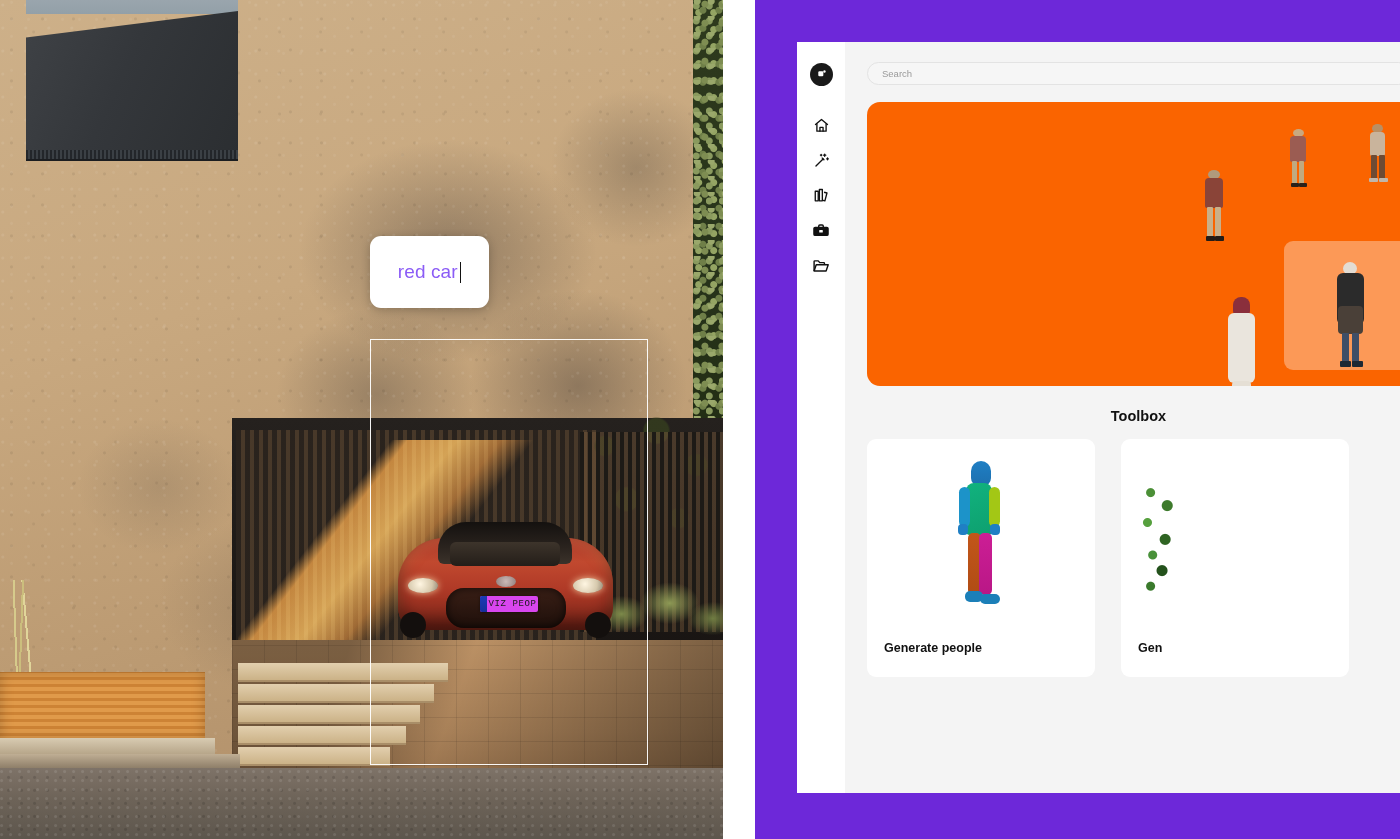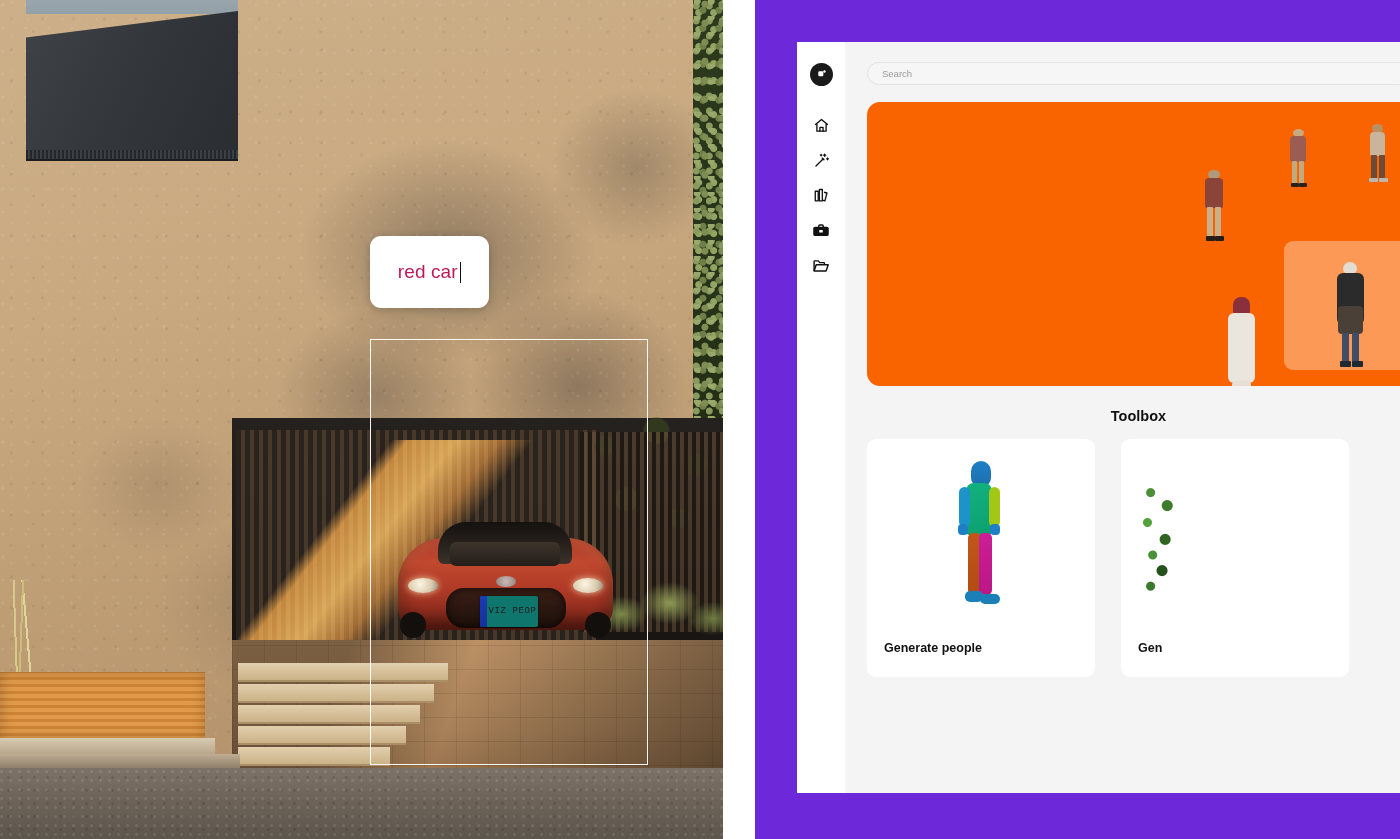--- a/index.html
+++ b/index.html
@@ -115,22 +115,22 @@
   .car-cabin {
     position: absolute; left: 52px; top: 26px; width: 110px; height: 24px;
     background: linear-gradient(#3d342b, #241e19); border-radius: 6px;
   }
   .car-grille {
     position: absolute; left: 48px; top: 72px; width: 120px; height: 40px;
     border-radius: 18px; background: linear-gradient(#3a1f16, #1d0f0a);
     box-shadow: inset 0 0 8px rgba(0,0,0,.8);
   }
   .plate {
-    position: absolute; left: 82px; top: 80px; width: 58px; height: 31px;
-    background: #0f766e; border-radius: 2px;
+    position: absolute; left: 82px; top: 80px; width: 58px; height: 16px;
+    background: #d946ef; border-radius: 2px;
     display: flex; align-items: center; overflow: hidden;
     box-shadow: 0 0 3px rgba(0,0,0,.5);
   }
   .plate-eu { width: 7px; height: 100%; background: linear-gradient(#1b3bb5, #15309a); }
   .plate-txt {
     flex: 1; text-align: center; font-family: "Liberation Mono", monospace;
     font-size: 9px; letter-spacing: .6px; color: #1a1a1a; line-height: 15px;
   }
   .headlight {
     position: absolute; top: 62px; width: 30px; height: 15px; border-radius: 50%;
@@ -195,21 +195,21 @@
     background-size: 9px 9px, 13px 13px;
   }
   
   .prompt-box {
     position: absolute; left: 370px; top: 236px; width: 119px; height: 72px;
     background: #ffffff; border-radius: 11px;
     display: flex; align-items: center; justify-content: center;
     box-shadow: 0 2px 10px rgba(0,0,0,.22);
   }
   .prompt-text {
-    font-size: 19px; color: #be185d; letter-spacing: .1px;
+    font-size: 19px; color: #8b5cf6; letter-spacing: .1px;
     display: inline-flex; align-items: center;
   }
   .caret { display: inline-block; width: 1.5px; height: 21px; background: #111; margin-left: 2px; }
   .selection-rect {
     position: absolute; left: 370px; top: 339px; width: 278px; height: 426px;
     border: 1.6px solid rgba(255,255,255,.95);
   }
 
   
   .app-outer {

